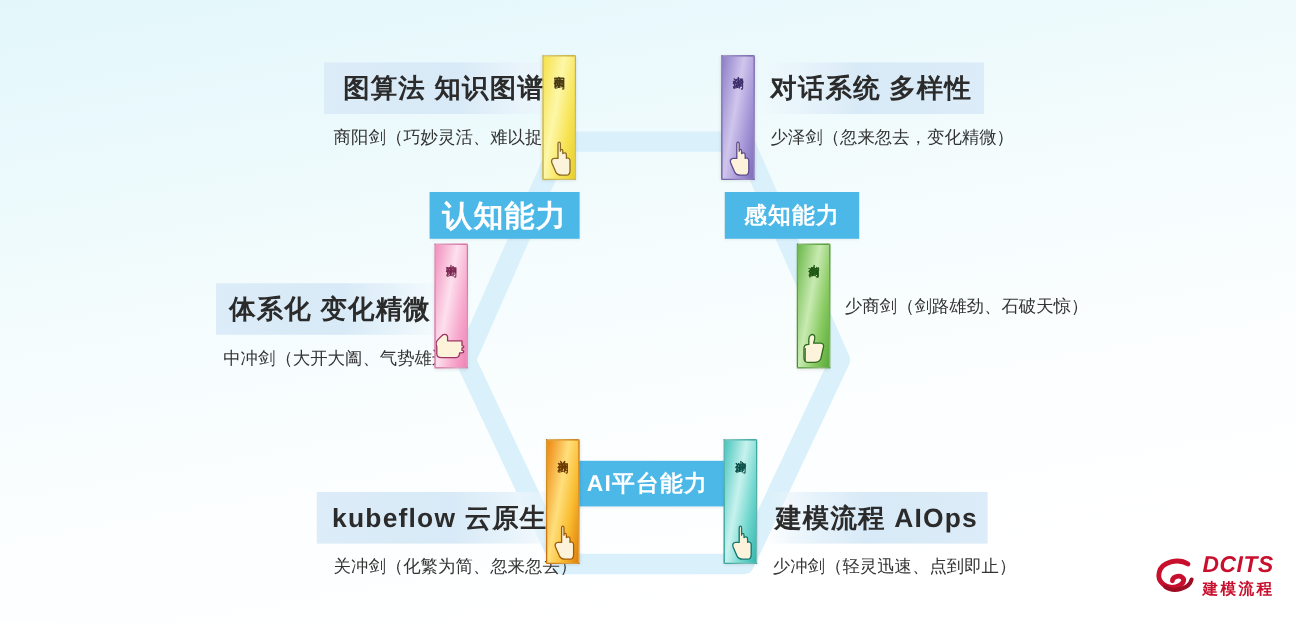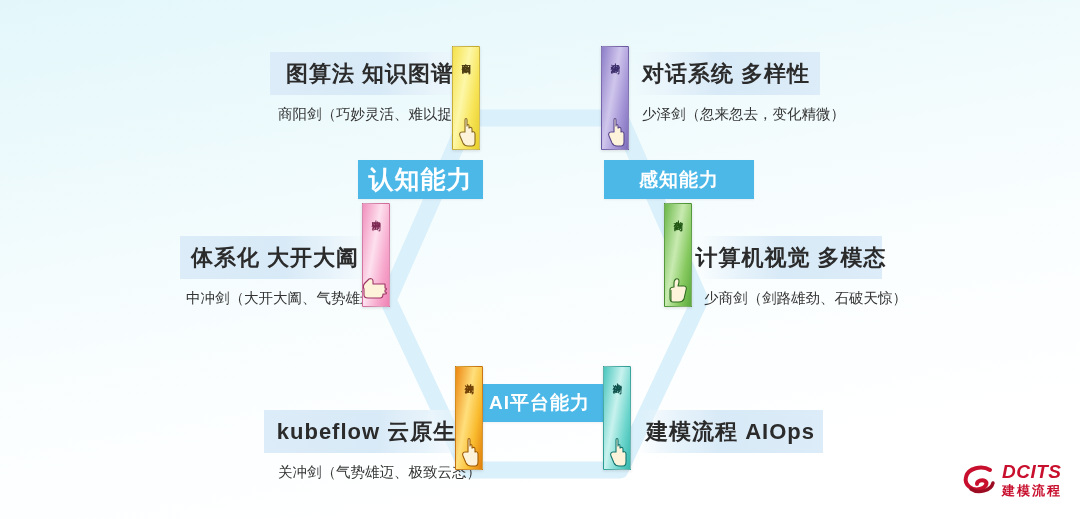--- a/index.html
+++ b/index.html
@@ -19,21 +19,21 @@
   .chip{
     position:absolute;
     background:#4cb8e8;
     color:#ffffff;
     font-weight:bold;
     letter-spacing:1px;
     display:flex;align-items:center;justify-content:center;
     box-shadow:0 1px 2px rgba(0,0,0,.06);
   }
   .chip.cog{left:358px;top:160px;width:125px;height:39px;font-size:25px;}
-  .chip.per{left:604px;top:160px;width:150px;height:39px;font-size:19px;}
+  .chip.per{left:604px;top:160px;width:112px;height:39px;font-size:19px;}
   .chip.plat{left:473px;top:384px;width:133px;height:38px;font-size:19px;}
 
   
   .node{position:absolute;}
   .title{
     height:43px;display:flex;align-items:center;
     font-size:22px;font-weight:bold;color:#2b2b2b;
     letter-spacing:1px;white-space:nowrap;
   }
   .title.ltr{
@@ -138,36 +138,36 @@
     <div class="title ltr">图算法 知识图谱</div>
     <div class="sub">商阳剑（巧妙灵活、难以捉摸）</div>
   </div>
 
   <div class="node" id="node-2">
     <div class="title rtl">对话系统 多样性</div>
     <div class="sub">少泽剑（忽来忽去，变化精微）</div>
   </div>
 
   <div class="node" id="node-3">
-    <div class="title ltr">体系化 大开大阖</div>
+    <div class="title ltr">体系化 变化精微</div>
     <div class="sub">中冲剑（大开大阖、气势雄迈）</div>
   </div>
 
   <div class="node" id="node-4">
-    <div class="title rtl">计算机视觉 多模态</div>
     <div class="sub">少商剑（剑路雄劲、石破天惊）</div>
   </div>
 
   <div class="node" id="node-5">
     <div class="title ltr">kubeflow 云原生</div>
-    <div class="sub">关冲剑（气势雄迈、极致云态）</div>
+    <div class="sub">关冲剑（化繁为简、忽来忽去）</div>
   </div>
 
   <div class="node" id="node-6">
     <div class="title rtl">建模流程 AIOps</div>
+    <div class="sub">少冲剑（轻灵迅速、点到即止）</div>
   </div>
 
   <div class="sword" id="sword-1">
     <div class="vtxt">商阳剑</div>
     <svg class="hand" viewBox="0 0 26 30">
       <path d="M12 3 L12 15 L9 15 C7 15 6 17 7 19 L10 26 C11 28 13 29 15 29 L19 29 C21 29 22 27 22 25 L22 17 C22 15 20 14 19 15 L19 12 C19 10 17 10 16 11 L16 9 C16 7 14 7 14 9 L14 3 C14 1 12 1 12 3 Z" fill="#fdf3da" stroke="#8a6a22" stroke-width="1.1" stroke-linejoin="round"></path>
     </svg>
   </div>
 
   <div class="sword" id="sword-2">

